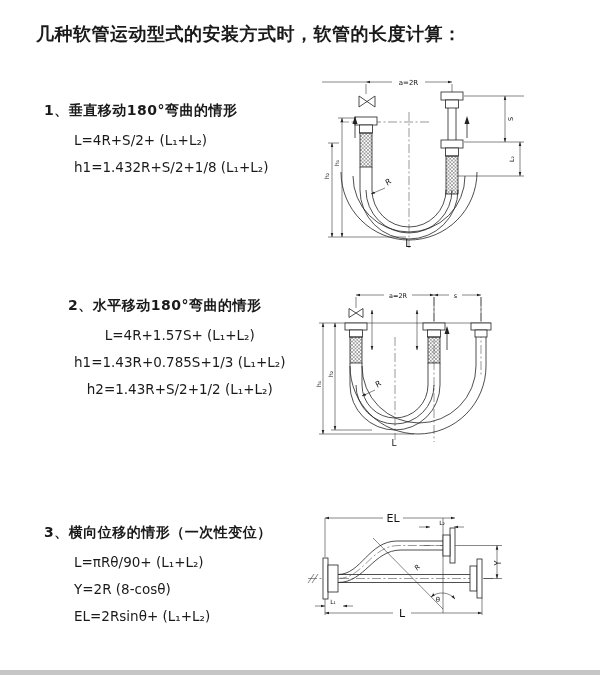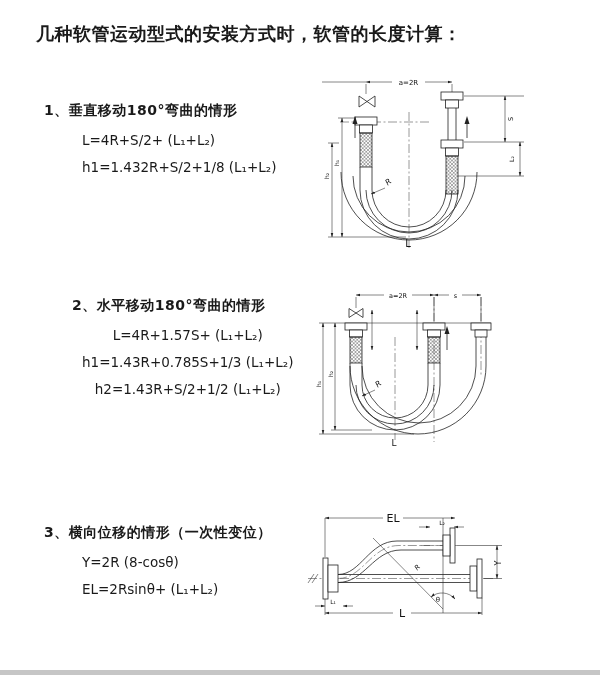--- a/index.html
+++ b/index.html
@@ -1,21 +1,21 @@
 <!DOCTYPE html>
 <html><head>
 <meta charset="utf-8">
 <style>
   html,body{margin:0;padding:0;}
   body{width:600px;height:675px;background:#fff;position:relative;overflow:hidden;
        font-family:"DejaVu Sans","Liberation Sans",sans-serif;color:#1a1a1a;}
   .title{position:absolute;left:36px;top:22px;font-size:18px;font-weight:bold;letter-spacing:.5px;}
   .sec{position:absolute;left:44px;}
   .sec .heading{font-size:14px;font-weight:bold;letter-spacing:.5px;margin:0 0 7px 0;}
-  .sec .formula{font-size:13.5px;margin-left:38px;height:27px;line-height:27px;white-space:nowrap;}
+  .sec .formula{font-size:13.5px;margin-left:30px;height:27px;line-height:27px;white-space:nowrap;}
   #sec1{top:102px;} #sec2{top:297px;text-align:center;} #sec3{top:524px;}
   .diag{position:absolute;}
   #d1{left:312px;top:66px;} #d2{left:310px;top:282px;} #d3{left:303px;top:503px;}
   svg{font-family:"DejaVu Sans",sans-serif;}
   svg .ln{stroke:#222;stroke-width:.8;fill:none;}
   svg .thin{stroke:#222;stroke-width:.55;fill:none;}
   svg .cl{stroke:#444;stroke-width:.55;fill:none;stroke-dasharray:9 2.5 2 2.5;}
   svg .fit{fill:#fff;stroke:#222;stroke-width:.8;}
   svg text{fill:#111;}
   .scan-edge{position:absolute;left:0;bottom:0;width:600px;height:5px;background:#c6c6c6;}
@@ -33,20 +33,21 @@
 
 <div class="sec" id="sec2">
   <div class="heading">2、水平移动180°弯曲的情形</div>
   <div class="formula">L=4R+1.57S+ (L₁+L₂)</div>
   <div class="formula">h1=1.43R+0.785S+1/3 (L₁+L₂)</div>
   <div class="formula">h2=1.43R+S/2+1/2 (L₁+L₂)</div>
 </div>
 
 <div class="sec" id="sec3">
   <div class="heading">3、横向位移的情形（一次性变位）</div>
+  <div class="formula">L=πRθ/90+ (L₁+L₂)</div>
   <div class="formula">Y=2R (8-cosθ)</div>
   <div class="formula">EL=2Rsinθ+ (L₁+L₂)</div>
 </div>
 
 <svg id="d1" class="diag" width="265" height="192" viewBox="0 0 265 192">
   <defs>
     <marker id="a1" viewBox="0 0 8 8" refX="7.6" refY="4" markerWidth="8" markerHeight="8" orient="auto-start-reverse">
       <path d="M0,1.6 L8,4 L0,6.4 Z" fill="#222"></path>
     </marker>
     <pattern id="braid1" width="3.5" height="3.5" patternUnits="userSpaceOnUse">

